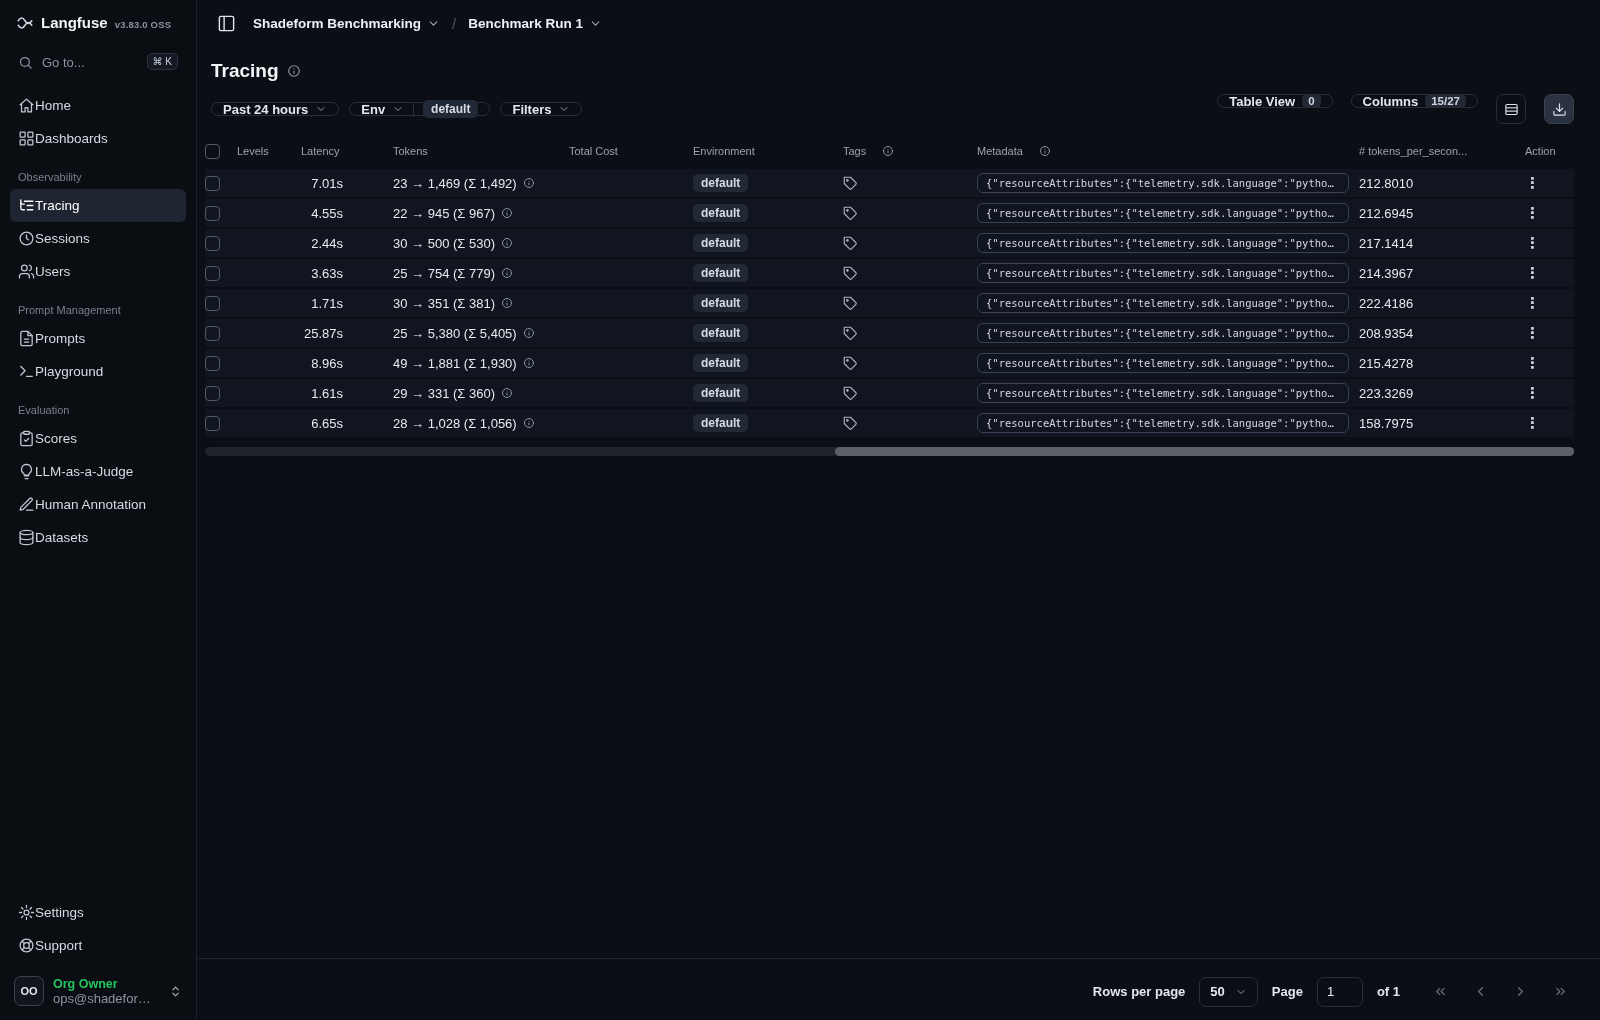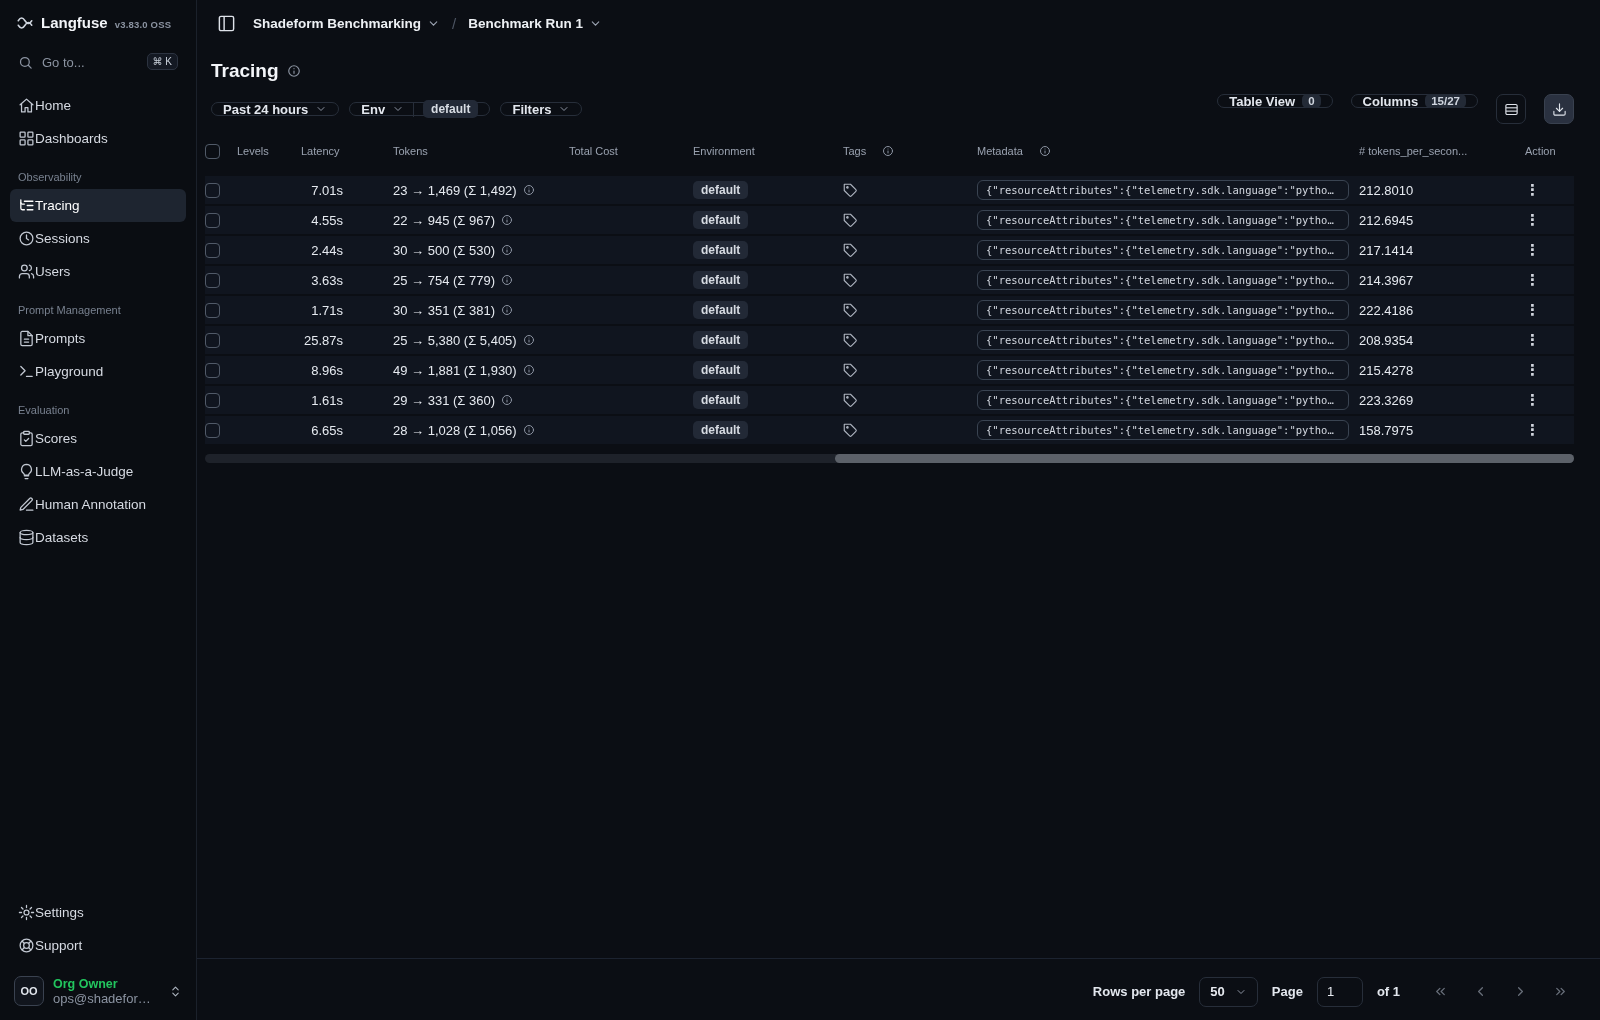--- a/index.html
+++ b/index.html
@@ -75,21 +75,21 @@
   .pill{background:var(--badge-bg);border-radius:5px;padding:2px 8px;font-size:12px;font-weight:600;color:#d7dce3}
   .count-badge{background:#232a36;border-radius:5px;padding:1px 6px;font-size:11.5px;color:#cfd5de;font-weight:600}
   .toolbar-right{margin-left:auto;display:flex;gap:18px}
   .icon-btn{width:30px;height:30px;border:1px solid var(--border);border-radius:7px;
     display:grid;place-items:center;color:#dfe3ea;background:transparent;cursor:pointer}
   .icon-btn.filled{background:#2a3140;border-color:#39414f}
 
   
   .table{margin:0 26px 0 8px}
   .thead{display:flex;align-items:center;height:30px;color:#9aa2b0;font-size:11px;font-weight:500}
-  .tbody{margin-top:10px}
+  .tbody{margin-top:3px}
   .trow{display:flex;align-items:center;height:30px;background:var(--surface);
     border-bottom:2px solid var(--bg);cursor:pointer}
   .cell{flex:0 0 auto;overflow:hidden;white-space:nowrap;display:flex;align-items:center}
   .col-check{width:32px}
   .col-levels{width:64px}
   .col-latency{width:92px;justify-content:flex-end;padding-right:50px;overflow:visible}
   .thead .col-latency{justify-content:flex-start;padding-right:0}
   .col-tokens{width:176px;gap:6px}
   .col-cost{width:124px}
   .col-env{width:150px}

